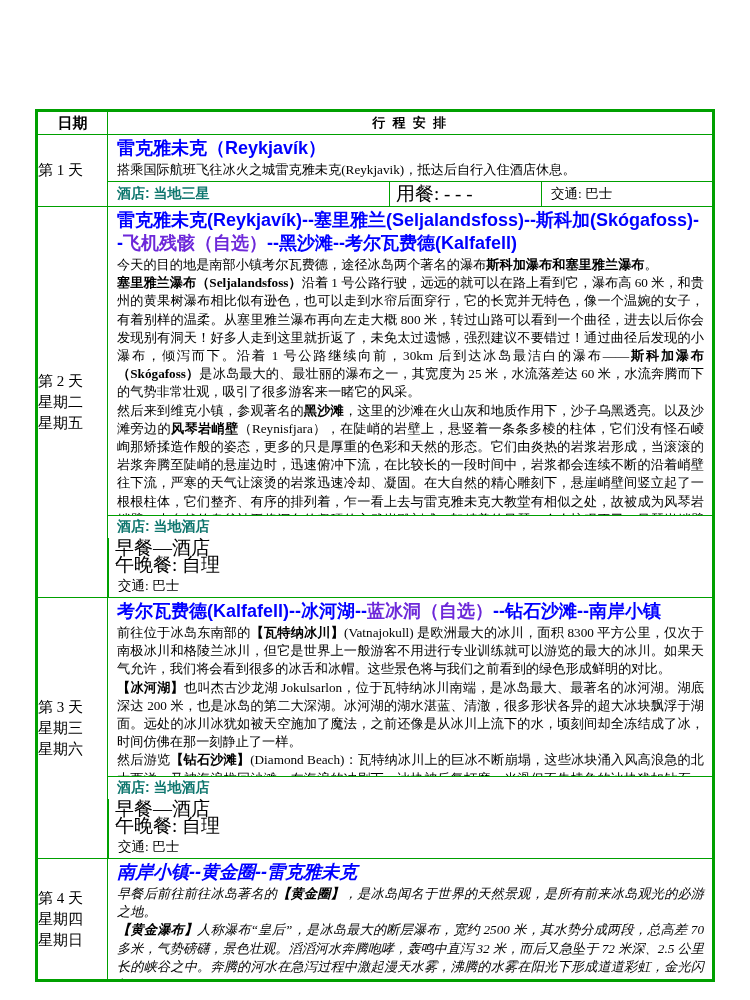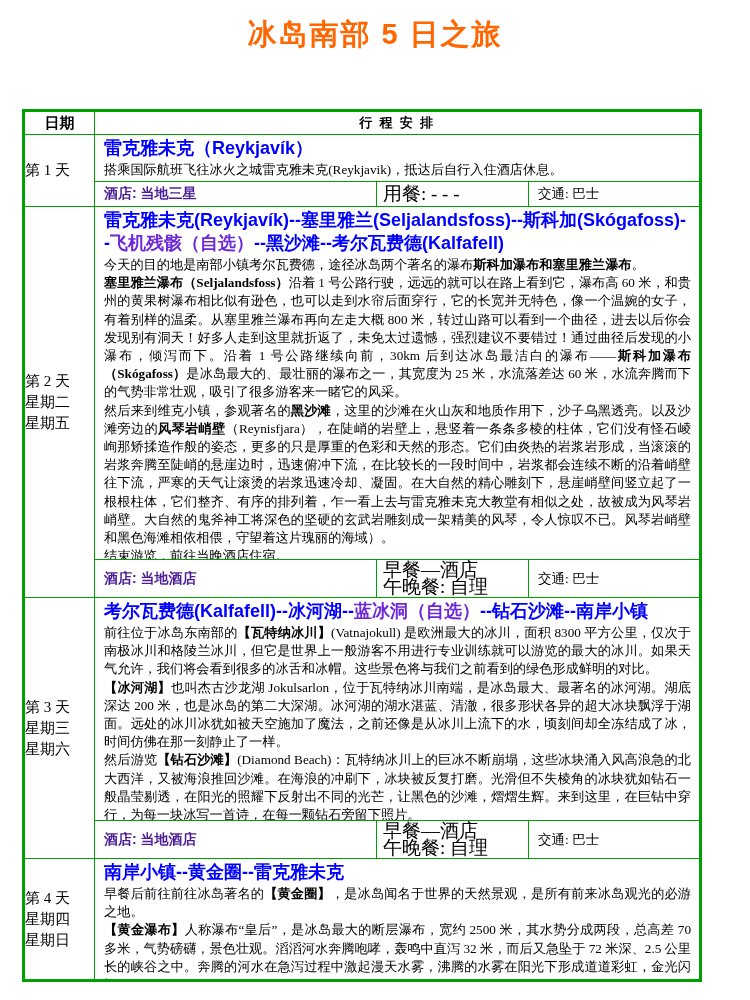--- a/index.html
+++ b/index.html
@@ -6,72 +6,71 @@
   .page{
     position:relative;width:750px;height:1000px;background:#ffffff;overflow:hidden;
     font-family:"Liberation Serif", serif;color:#000;
   }
   .doc-title{
     margin:0;padding-top:15px;text-align:center;
     font-family:"Liberation Sans", sans-serif;font-weight:bold;
     font-size:29px;letter-spacing:2px;color:#FF6600;
   }
   table.itinerary{
-    position:absolute;left:22px;top:109px;width:680px;
+    position:absolute;left:35px;top:109px;width:680px;
     border-collapse:collapse;table-layout:fixed;
     border:3px solid #00A000;
   }
   table.itinerary th, table.itinerary td{
     border:1px solid #00A000;padding:0;
   }
   th.h-date{width:69px;height:22px;font-size:15px;font-weight:bold;text-align:center;}
   th.h-plan{height:22px;font-size:13px;font-weight:bold;text-align:center;letter-spacing:2px;}
   td.date-cell{
     text-align:left;vertical-align:middle;font-size:15px;line-height:21px;
   }
   td.content-cell{vertical-align:top;}
   .wrap{display:flex;flex-direction:column;overflow:hidden;}
   .wrap.d1{height:71px;}
   .wrap.d2{height:390px;}
   .wrap.d3{height:260px;}
-  .wrap.d4{height:120px;}
+  .wrap.d4{height:120px;font-style:italic;}
   .day-title{
     flex:0 0 auto;
     font-family:"Liberation Sans", sans-serif;font-weight:bold;
     font-size:18px;line-height:23px;padding:2px 8px 1px 9px;color:#0000FF;
   }
   .day-title .seg-red{color:#6d28d9;}
   .day-body{flex:1 1 auto;overflow:hidden;padding:0 8px 0 9px;}
   .day-body p{margin:0;font-size:13.2px;line-height:18.2px;text-align:justify;}
   .bseg{font-weight:bold;}
   .day-footer{
     flex:0 0 auto;display:flex;align-items:stretch;border-top:1px solid #00A000;
   }
   .f-hotel{
     width:281px;box-sizing:border-box;padding:2px 6px 2px 9px;
-    font-family:"Liberation Sans", sans-serif;font-weight:bold;color:#4c1d95;
+    font-family:"Liberation Sans", sans-serif;font-weight:bold;color:#0f766e;
     font-size:14px;display:flex;align-items:center;
   }
   .f-meal{
     width:152px;box-sizing:border-box;border-left:1px solid #00A000;
     padding:2px 6px;font-size:19px;line-height:16.5px;
     display:flex;flex-direction:column;justify-content:center;
   }
   .f-trans{
     flex:1;border-left:1px solid #00A000;padding:2px 6px 2px 9px;
     font-size:13.5px;display:flex;align-items:center;
   }
   .day-footer.one-line{min-height:24px;}
-  .day-footer.two-line{min-height:36px;}
+  .day-footer.two-line{min-height:36px;flex-direction:column;}
 </style>
 </head>
 <body>
 
 <div class="page">
-  <h1 class="doc-title">冰岛南部 5 日之旅</h1>
 
   <table class="itinerary">
     <thead>
       <tr>
         <th class="h-date">日期</th>
         <th class="h-plan">行 程 安 排</th>
       </tr>
     </thead>
     <tbody id="days-tbody">
         <tr class="day-row">

